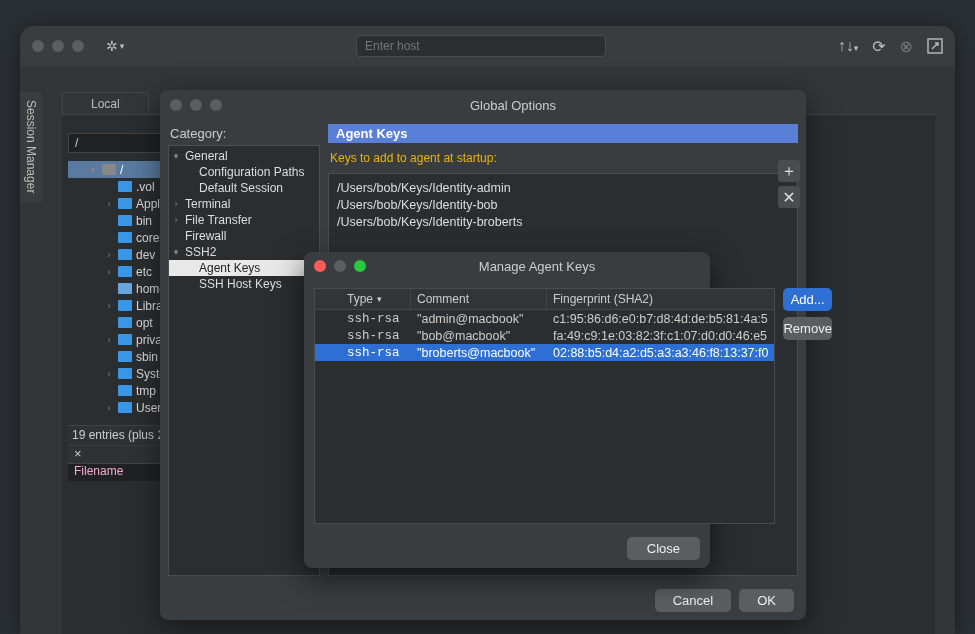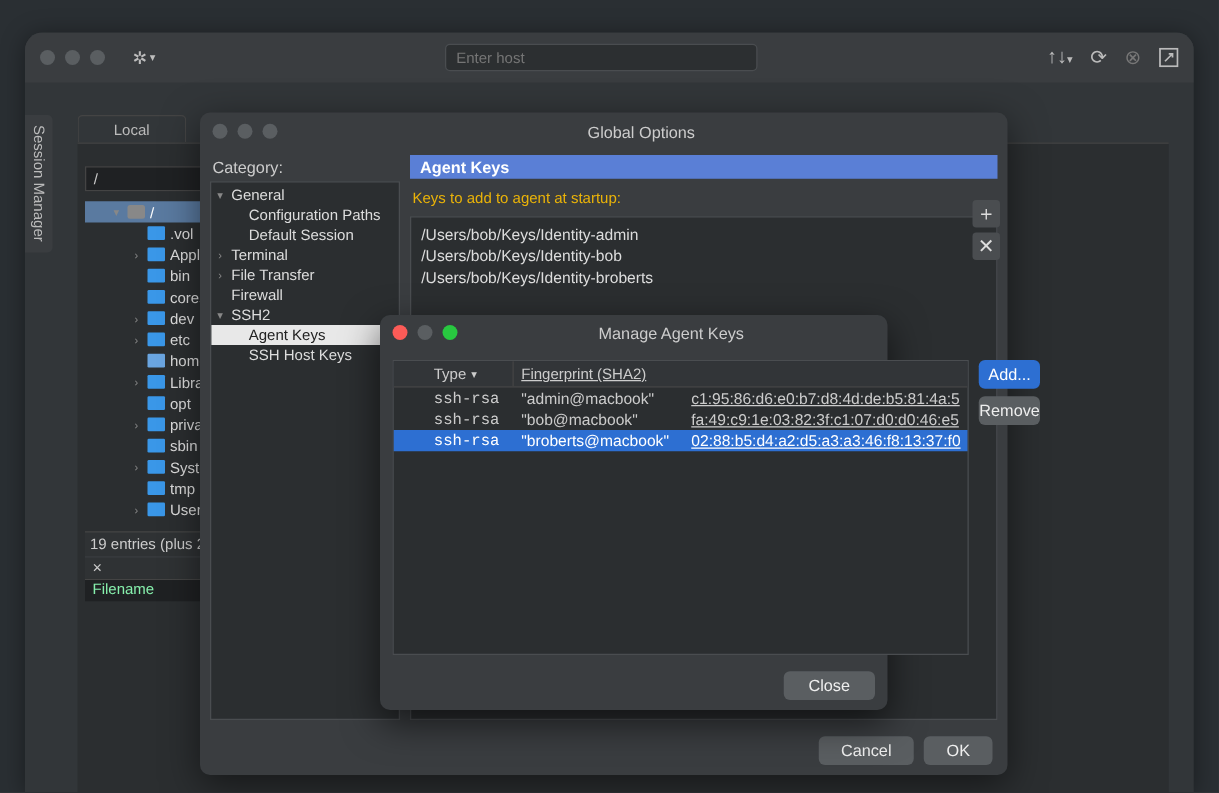--- a/index.html
+++ b/index.html
@@ -30,21 +30,21 @@
 .chev.blank { visibility:hidden;}
 .fico { width: 14px; height: 11px; background: #3a97e8; border-radius: 1px; position:relative; }
 .fico.disk { background:#888; border-radius:2px;}
 .fico.special { background:#6aa5e0;}
 .tree-row .lab { flex:1; overflow:hidden;}
 .indent1 { padding-left: 20px;}
 .indent2 { padding-left: 36px;}
 
 .entries-bar { position:absolute; left:6px; top:310px; width:140px; height:20px; background:#2f3234; color:#ccc; font-size:12px; padding:2px 4px; border-top:1px solid #444;}
 .closebar { position:absolute; left:6px; top:330px; width:140px; height:18px; background:#2f3234; color:#ccc; padding:0 6px; border-top:1px solid #3a3d40; font-size:13px;}
-.filenamehdr { position:absolute; left:6px; top:348px; width:140px; height:18px; background:#1f2123; color:#86efac; padding:0 6px; font-size:12px; border-top:1px solid #444;}
+.filenamehdr { position:absolute; left:6px; top:348px; width:140px; height:18px; background:#1f2123; color:#f9a8d4; padding:0 6px; font-size:12px; border-top:1px solid #444;}
 
 
 .go-window { position:absolute; left:160px; top:90px; width:646px; height:530px; background:#3a3d40; border-radius:8px; box-shadow:0 8px 30px rgba(0,0,0,.5); }
 .go-title { height:30px; display:flex; align-items:center; padding:0 10px; gap:8px; }
 .go-title .traffic .tlight { background:#5a5e61;}
 .go-title .ttext { flex:1; text-align:center; color:#ccc; font-size:13px; }
 
 .go-body { position:absolute; left:8px; top:34px; right:8px; bottom:44px; display:flex; gap:8px; }
 .cat-col { width:152px; display:flex; flex-direction:column;}
 .cat-label { color:#ccc; font-size:13px; padding:2px 2px 4px;}
@@ -70,21 +70,21 @@
 .mak-window { position:absolute; left:304px; top:252px; width:406px; height:316px; background:#3a3d40; border-radius:8px; box-shadow:0 10px 30px rgba(0,0,0,.6);}
 .mak-title { height:28px; display:flex; align-items:center; padding:0 10px; gap:8px;}
 .mak-title .ttext { flex:1; text-align:center; color:#ccc; font-size:13px;}
 .tl-red{background:#fc5b57;} .tl-yel{background:#5a5e61;} .tl-grn{background:#28c840;}
 
 .mak-body { position:absolute; left:10px; top:36px; right:10px; bottom:44px; display:flex; gap:8px;}
 .mak-table { flex:1; background:#2b2e30; border:1px solid #4a4d50; font-size:12.5px;}
 .thdr { display:flex; background:#323538; border-bottom:1px solid #444;}
 .thdr .th { padding:3px 6px; color:#ccc; border-right:1px solid #444; font-size:12px; display:flex; align-items:center; gap:4px;}
 .thdr .th:last-child{border-right:none;}
-.col-type{width:70px;margin-left:26px;} .col-comm{width:136px;} .col-fp{flex:1;text-decoration:underline;}
+.col-type{width:70px;margin-left:26px;} .col-comm{width:136px;} .col-fp{flex:1;}
 .trow { display:flex; height:17px; align-items:center;}
 .trow.sel { background:#2d6fd2; color:#fff;}
 .trow .td { padding:0 6px; white-space:nowrap; overflow:hidden;}
 .trow .col-type{width:70px;font-family:Liberation Mono, monospace;} .trow .col-comm{width:136px;} .trow .col-fp{flex:1;}
 
 .mak-side { width:66px; display:flex; flex-direction:column; gap:6px;}
 .mak-side .btn { width:100%; padding:4px 0;}
 .btn.primary { background:#2d6fd2; color:#fff;}
 
 .mak-footer { position:absolute; right:10px; bottom:8px;}
@@ -298,20 +298,21 @@
     <div class="ttext">Manage Agent Keys</div>
   </div>
 
   <div class="mak-body">
     <div class="mak-table">
       <div class="thdr">
         <div class="th col-type">
             <span>Type</span>
             <span style="font-size:9px;">▾</span>
           </div>
+        <div class="th col-comm">Comment</div>
         <div class="th col-fp">Fingerprint (SHA2)</div>
       </div>
       <div class="trow">
         <div class="td col-type">ssh-rsa</div>
         <div class="td col-comm">"admin@macbook"</div>
         <div class="td col-fp">c1:95:86:d6:e0:b7:d8:4d:de:b5:81:4a:5</div>
       </div>
       <div class="trow">
         <div class="td col-type">ssh-rsa</div>
         <div class="td col-comm">"bob@macbook"</div>

